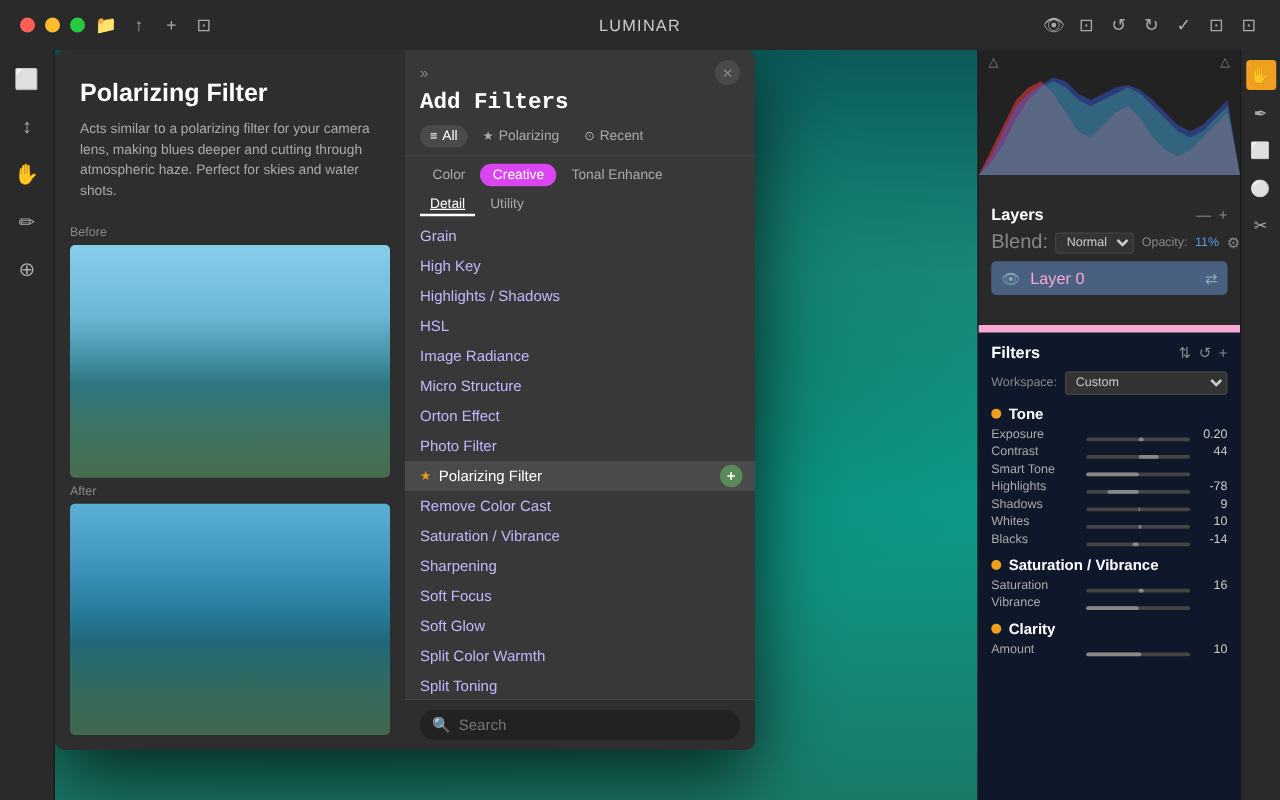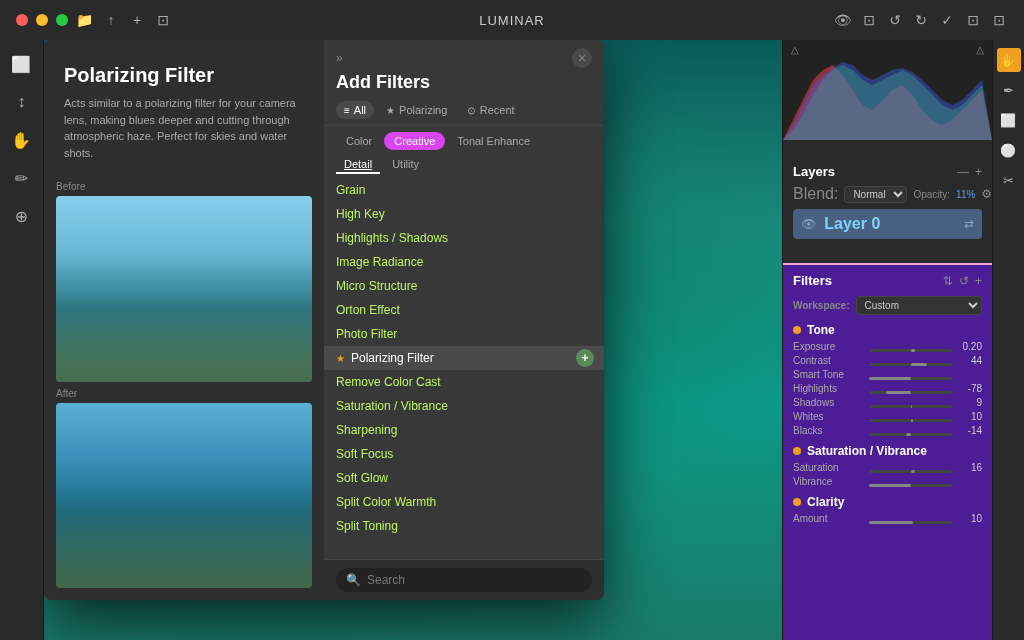--- a/index.html
+++ b/index.html
@@ -168,20 +168,21 @@
       cursor: pointer;
       font-size: 14px;
       border-radius: 50%;
       background: #4a4a4a;
     }
     .panel-title {
       font-size: 18px;
       font-weight: 600;
       color: #fff;
       padding: 4px 12px 8px;
+      font-family: Liberation Mono, monospace;
     }
 
     
     .filter-tabs {
       display: flex;
       align-items: center;
       padding: 0 12px;
       gap: 4px;
       border-bottom: 1px solid #444;
       padding-bottom: 6px;
@@ -236,21 +237,21 @@
     }
     .filter-items::-webkit-scrollbar { width: 6px; }
     .filter-items::-webkit-scrollbar-track { background: #383838; }
     .filter-items::-webkit-scrollbar-thumb { background: #555; border-radius: 3px; }
 
     .filter-item {
       display: flex;
       align-items: center;
       padding: 5px 12px;
       font-size: 12px;
-      color: #bef264;
+      color: #c4b5fd;
       cursor: pointer;
       position: relative;
     }
     .filter-item.selected { background: #4a4a4a; color: #fff; }
     .filter-item .star { color: #f0a020; margin-right: 6px; font-size: 10px; }
     .filter-item .add-btn {
       position: absolute;
       right: 10px;
       width: 18px;
       height: 18px;
@@ -357,47 +358,47 @@
     
     .layer-item {
       background: #4a6080;
       border-radius: 4px;
       padding: 6px 8px;
       display: flex;
       align-items: center;
       gap: 8px;
     }
     .layer-eye { color: #8ab; font-size: 12px; }
-    .layer-name { font-size: 16px; color: #7dd3fc; flex: 1; font-weight: bold; }
+    .layer-name { font-size: 13px; color: #f9a8d4; flex: 1; }
     .layer-icon { color: #8ab; font-size: 12px; }
 
     
     .filters-section {
       flex: 1;
       overflow-y: auto;
       padding: 8px 10px;
-      background: #4c1d95;
-      border-top: 2px solid #f9a8d4;
+      background: #0f172a;
+      border-top: 6px solid #f9a8d4;
     }
     .filters-section::-webkit-scrollbar { width: 4px; }
     .filters-section::-webkit-scrollbar-thumb { background: #444; border-radius: 2px; }
 
     .filters-header {
       display: flex;
       align-items: center;
       justify-content: space-between;
       margin-bottom: 8px;
     }
     .workspace-row {
       display: flex;
       align-items: center;
       gap: 6px;
       margin-bottom: 8px;
     }
-    .workspace-label { font-size: 10px; color: #888; font-weight: bold; }
+    .workspace-label { font-size: 10px; color: #888; }
     .workspace-select {
       flex: 1;
       background: #333;
       border: 1px solid #444;
       border-radius: 3px;
       color: #ccc;
       font-size: 10px;
       padding: 2px 4px;
     }
 
@@ -552,20 +553,23 @@
             <div class="filter-item">
               <span>Grain</span>
             </div>
             <div class="filter-item">
               <span>High Key</span>
             </div>
             <div class="filter-item">
               <span>Highlights / Shadows</span>
             </div>
             <div class="filter-item">
+              <span>HSL</span>
+            </div>
+            <div class="filter-item">
               <span>Image Radiance</span>
             </div>
             <div class="filter-item">
               <span>Micro Structure</span>
             </div>
             <div class="filter-item">
               <span>Orton Effect</span>
             </div>
             <div class="filter-item">
               <span>Photo Filter</span>

